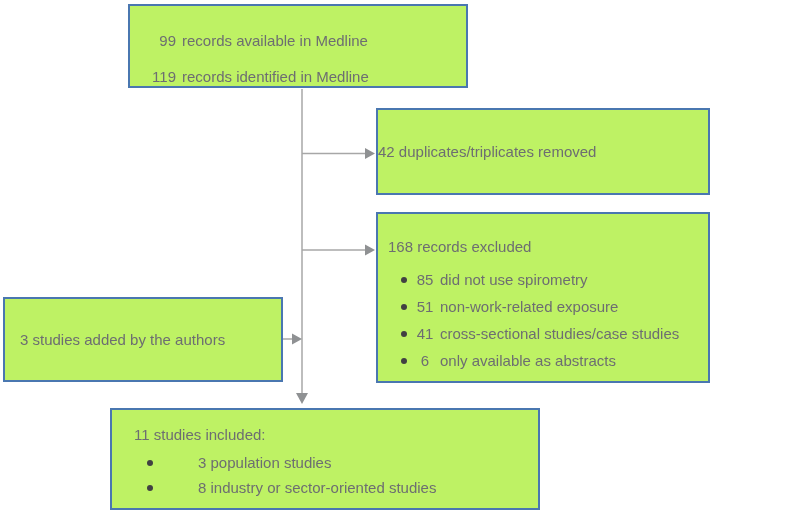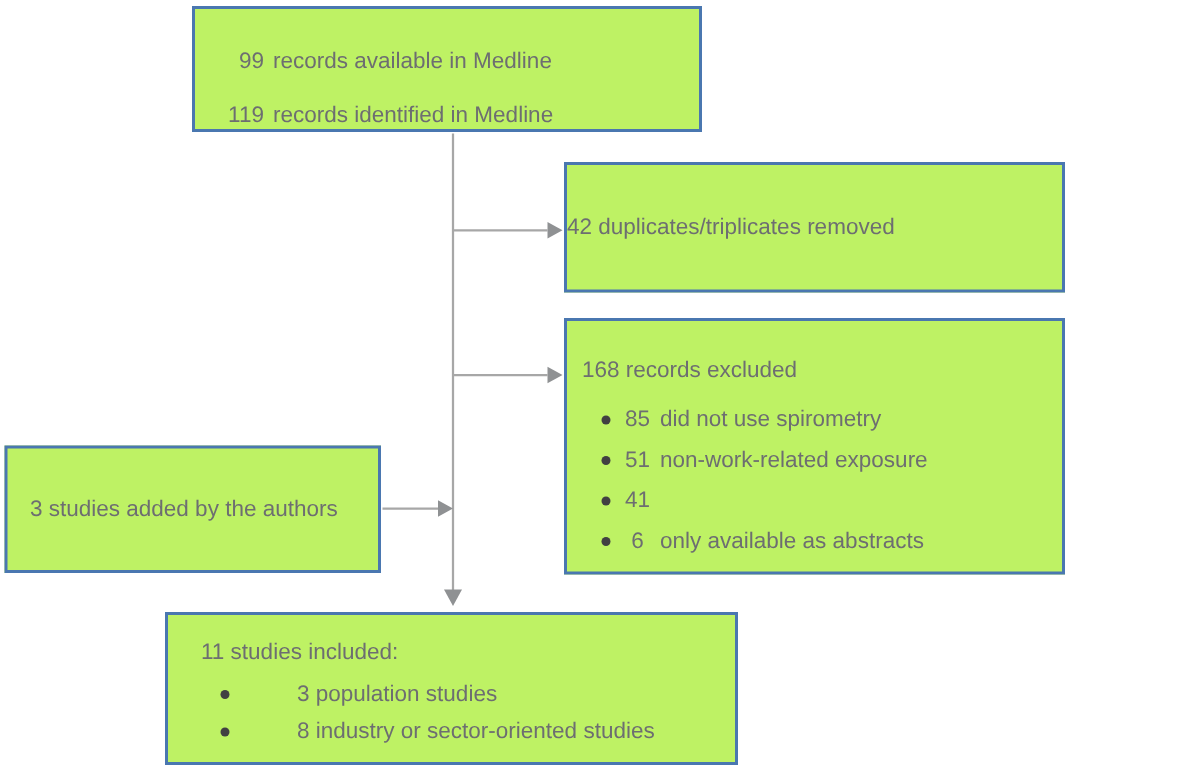--- a/index.html
+++ b/index.html
@@ -35,22 +35,22 @@
 
   .flowbox {
     position: absolute;
     background: #bef264;
     border: 2px solid var(--c-border);
     color: var(--c-text);
   }
   .box-identified { left: 128px; top: 4px;   width: 340px; height: 84px; padding: 17px 0 0 20px; }
   .box-duplicates { left: 376px; top: 108px; width: 334px; height: 87px; display: flex; align-items: center; }
   .box-excluded   { left: 376px; top: 212px; width: 334px; height: 171px; padding: 23px 6px 0 10px; }
-  .box-added      { left: 3px;   top: 297px; width: 251px; height: 85px; display: flex; align-items: center; padding-left: 15px; }
-  .box-included   { left: 110px; top: 408px; width: 382px; height: 102px; padding: 15px 6px 0 22px; }
+  .box-added      { left: 3px;   top: 297px; width: 280px; height: 85px; display: flex; align-items: center; padding-left: 15px; }
+  .box-included   { left: 110px; top: 408px; width: 430px; height: 102px; padding: 15px 6px 0 22px; }
 
   .numline { display: flex; align-items: baseline; line-height: 36px; white-space: nowrap; }
   .numline .num { display: inline-block; width: 26px; text-align: right; margin-right: 6px; }
 
   .box-excluded .title { line-height: 20px; margin-bottom: 9px; }
   .box-included .title { line-height: 20px; margin-bottom: 5px; }
 
   .bullet-row {
     display: flex;
     align-items: baseline;
@@ -113,20 +113,21 @@
       <span class="txt">did not use spirometry</span>
     </div>
     <div class="bullet-row">
       <span class="dot"></span>
       <span class="num">51</span>
       <span class="txt">non-work-related exposure</span>
     </div>
     <div class="bullet-row">
       <span class="dot"></span>
       <span class="num">41</span>
+      <span class="txt">cross-sectional studies/case studies</span>
     </div>
     <div class="bullet-row">
       <span class="dot"></span>
       <span class="num">6</span>
       <span class="txt">only available as abstracts</span>
     </div>
   </div>
 
   <div class="flowbox box-added">
     <span>3 studies added by the authors</span>

